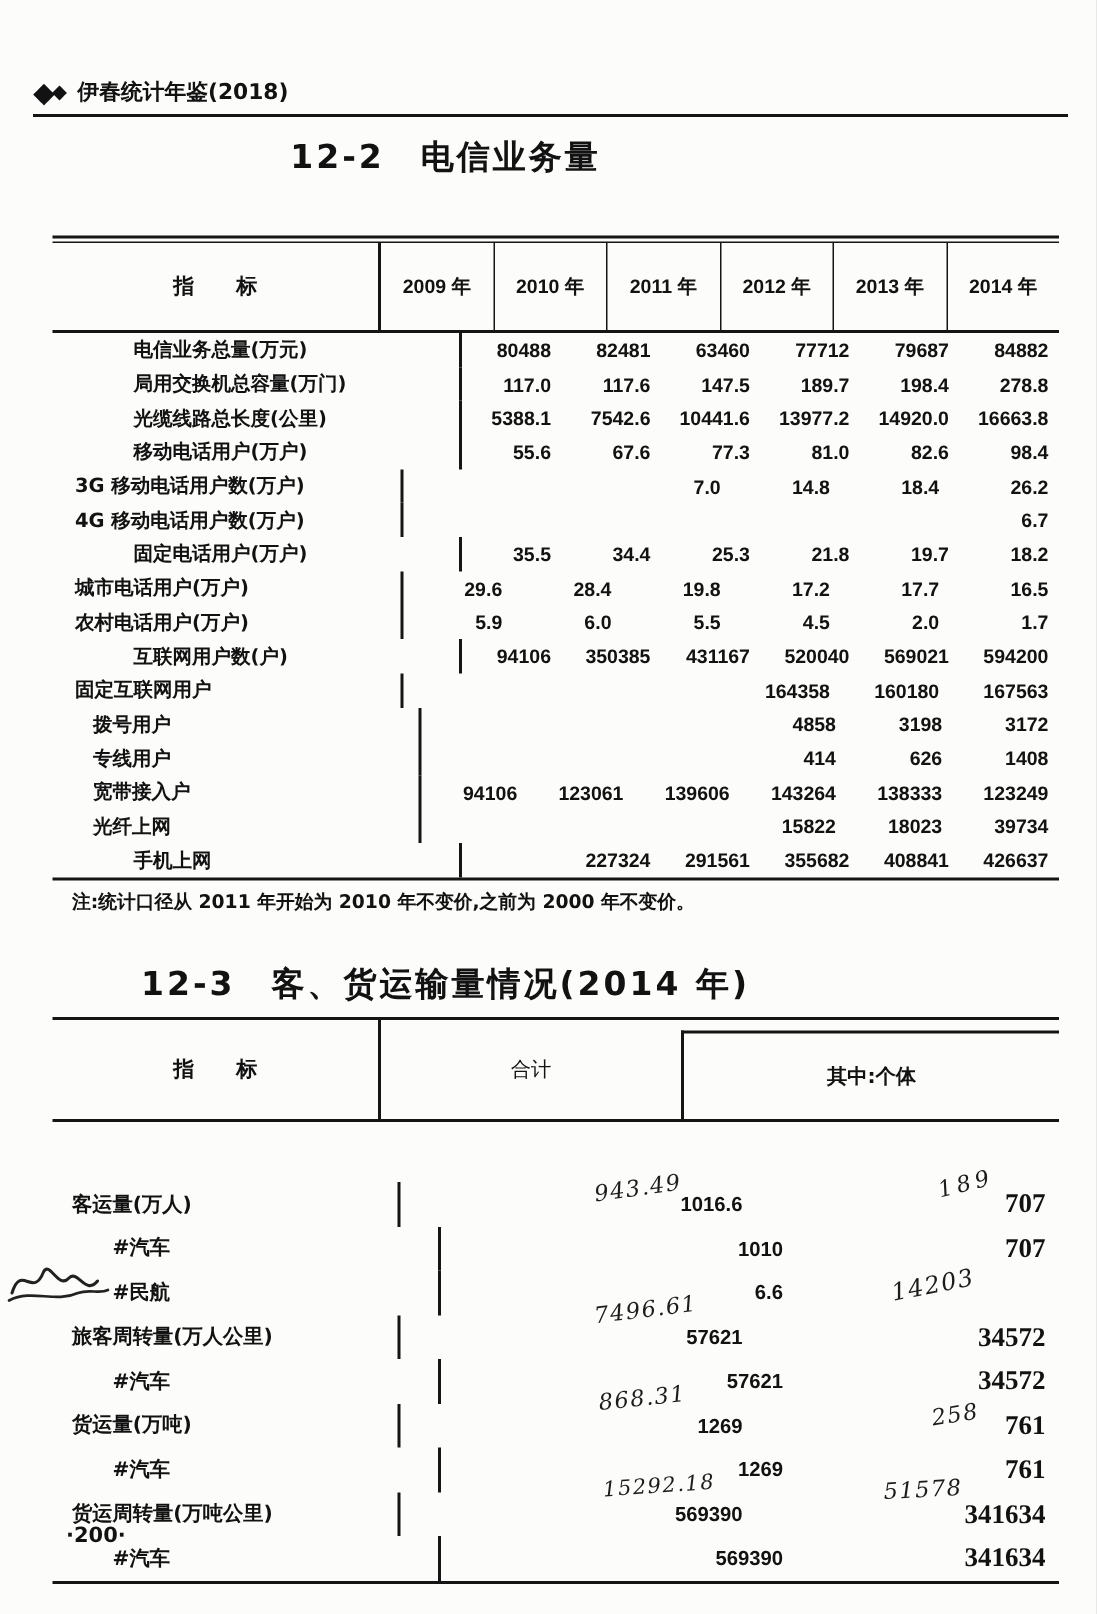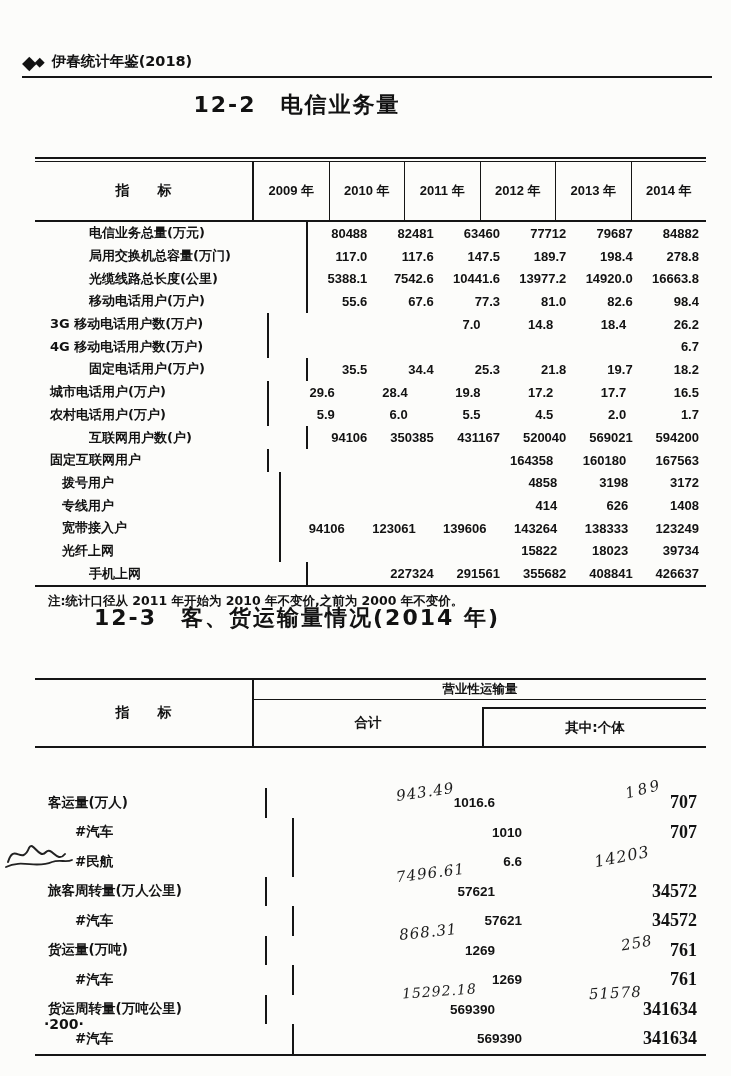--- a/index.html
+++ b/index.html
@@ -7,21 +7,21 @@
         font-family:"DejaVu Sans",sans-serif;color:#121212;overflow:hidden;}
 
   
   .pagehead{position:absolute;left:22px;top:52px;width:690px;border-bottom:2px solid #151515;
             padding-bottom:5px;display:flex;align-items:center;font-weight:bold;font-size:14.5px;}
   .d1{font-size:19px;line-height:14px;}
   .d2{font-size:13px;line-height:14px;margin-left:-2px;margin-right:7px;}
 
   .t-title{position:absolute;left:0;width:594px;text-align:center;font-size:22px;font-weight:bold;letter-spacing:2px;}
   .t1-title{top:90px;}
-  .t2-title{top:603px;}
+  .t2-title{top:641px;}
 
   
   .table1{position:absolute;left:35px;top:157px;width:671px;border-top:2px solid #151515;}
   .innerline{height:1px;background:#151515;margin-top:2px;}
   .t1head{display:flex;height:58px;border-bottom:2px solid #151515;}
   .headlab{width:217px;border-right:2px solid #151515;display:flex;align-items:center;justify-content:center;
            font-weight:bold;font-size:14px;}
   .t1yh{flex:1;display:flex;align-items:center;justify-content:center;font-weight:bold;font-size:13px;
         font-family:"Liberation Sans",sans-serif;}
   .t1yh + .t1yh{border-left:1.5px solid #151515;}
@@ -35,21 +35,21 @@
 
   .note{position:absolute;left:48px;top:593px;font-size:12.5px;font-weight:bold;}
 
   
   .table2{position:absolute;left:35px;top:678px;width:671px;border-top:2.5px solid #151515;}
   .t2head{display:flex;height:66px;border-bottom:2px solid #151515;}
   .t2right{flex:1;display:flex;flex-direction:column;}
   .t2group{height:19px;border-bottom:1.5px solid #151515;text-align:center;font-weight:bold;
            font-size:12.5px;line-height:18px;}
   .t2sub{flex:1;display:flex;}
-  .t2c1{width:228px;display:flex;align-items:center;justify-content:center;font-weight:bold;font-size:13.5px;}
+  .t2c1{width:200px;display:flex;align-items:center;justify-content:center;font-weight:normal;font-size:13.5px;}
   .t2c2{flex:1;margin-top:7px;border-left:2px solid #151515;border-top:2px solid #151515;
         display:flex;align-items:center;justify-content:center;font-weight:bold;font-size:13.5px;}
   .t2body{border-bottom:2.5px solid #151515;margin-top:40px;}
   .t2row{display:flex;height:29.5px;}
   .t2row .lab{width:217px;border-right:2px solid #151515;display:flex;align-items:center;
               font-weight:bold;font-size:13.5px;white-space:nowrap;}
   .t2row .tot{width:228px;display:flex;align-items:center;justify-content:flex-end;padding-right:5px;
               font-weight:bold;font-size:13.5px;font-family:"Liberation Sans",sans-serif;}
   .t2row .indv{flex:1;display:flex;align-items:center;justify-content:flex-end;padding-right:9px;
               font-weight:bold;font-size:18px;font-family:Liberation Serif, serif;}
@@ -235,21 +235,20 @@
   </div>
 
   <div class="note">注:统计口径从 2011 年开始为 2010 年不变价,之前为 2000 年不变价。</div>
 
   <div class="t-title t2-title">12-3　客、货运输量情况(2014 年)</div>
 
   <div class="table2">
     <div class="t2head">
       <div class="headlab">指　　标</div>
       <div class="t2right">
-        <div class="t2group">营业性运输量</div>
         <div class="t2sub">
           <div class="t2c1">合计</div>
           <div class="t2c2">其中:个体</div>
         </div>
       </div>
     </div>
     <div class="t2body">
       <div class="t2row">
           <div class="lab i0">客运量(万人)</div>
           <div class="tot">1016.6</div>

